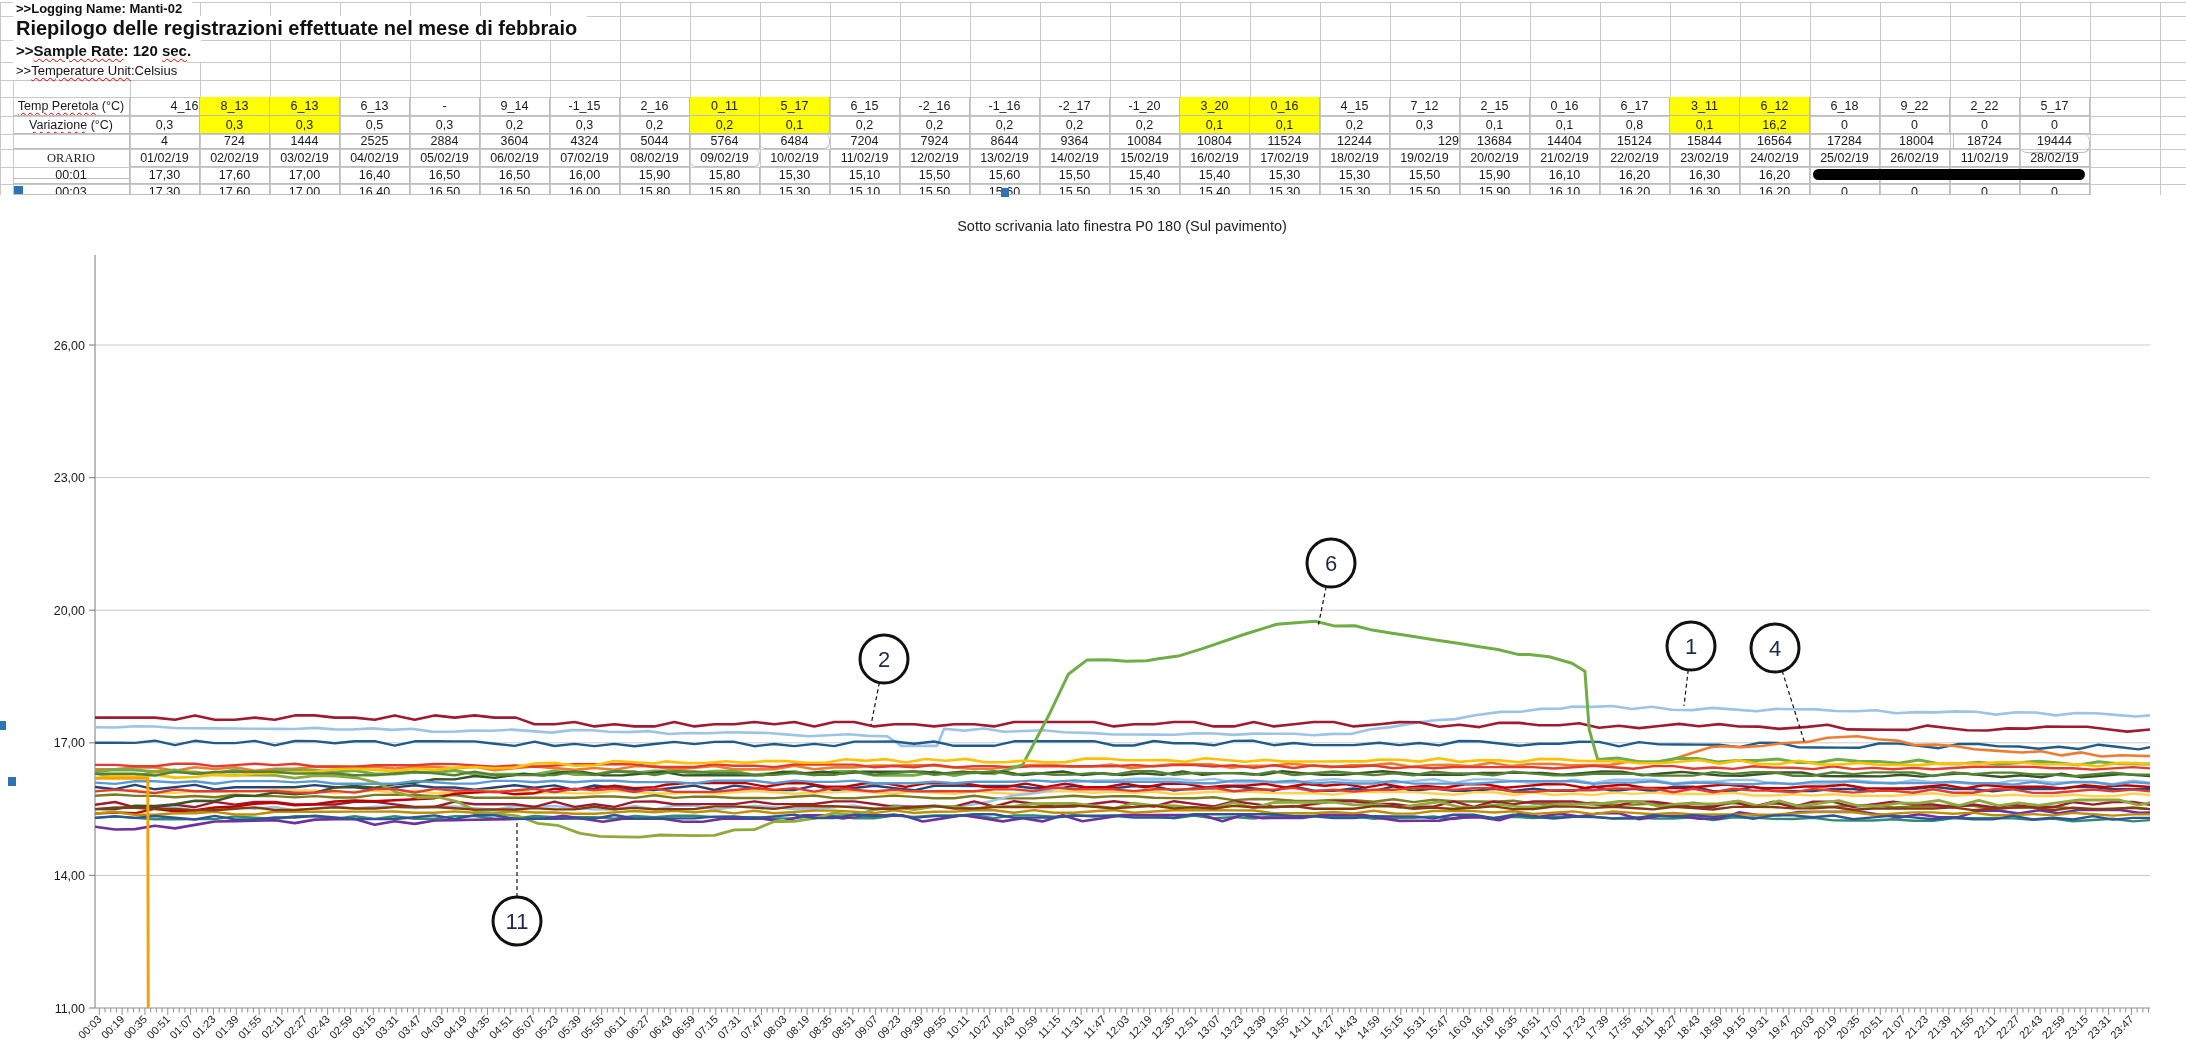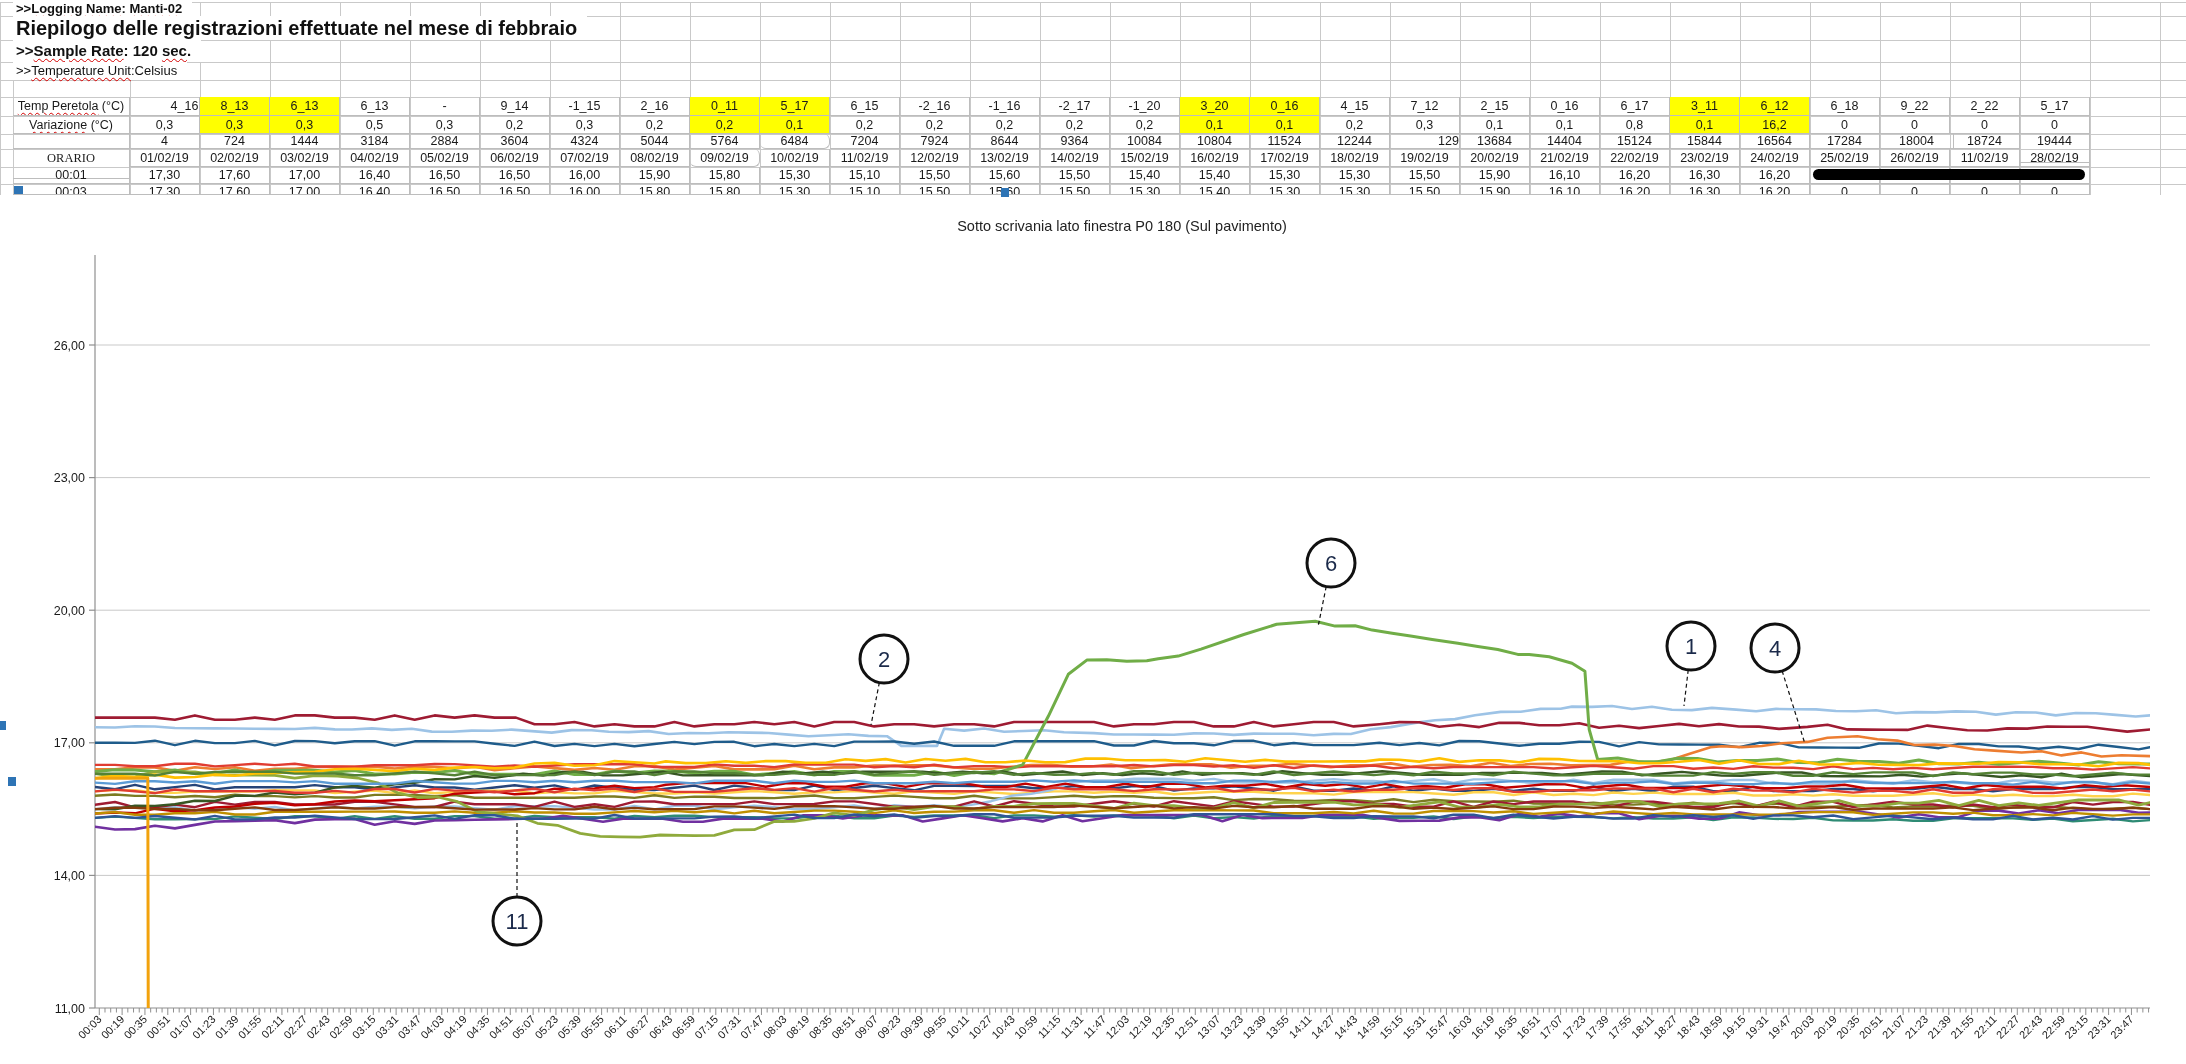--- a/index.html
+++ b/index.html
@@ -123,21 +123,21 @@
       <div class="cell hl" style="left: 1670px; top: 116px; width: 70px; height: 18px; line-height: 18px;">0,1</div>
       <div class="cell hl" style="left: 1740px; top: 116px; width: 70px; height: 18px; line-height: 18px;">16,2</div>
       <div class="cell" style="left: 1810px; top: 116px; width: 70px; height: 18px; line-height: 18px;">0</div>
       <div class="cell" style="left: 1880px; top: 116px; width: 70px; height: 18px; line-height: 18px;">0</div>
       <div class="cell" style="left: 1950px; top: 116px; width: 70px; height: 18px; line-height: 18px;">0</div>
       <div class="cell" style="left: 2020px; top: 116px; width: 70px; height: 18px; line-height: 18px;">0</div>
       <div class="cell" style="left: 13px; top: 134px; width: 117px; height: 15px; line-height: 15px;"></div>
       <div class="cell" style="left: 130px; top: 134px; width: 70px; height: 15px; line-height: 15px;">4</div>
       <div class="cell" style="left: 200px; top: 134px; width: 70px; height: 15px; line-height: 15px;">724</div>
       <div class="cell" style="left: 270px; top: 134px; width: 70px; height: 15px; line-height: 15px;">1444</div>
-      <div class="cell" style="left: 340px; top: 134px; width: 70px; height: 15px; line-height: 15px;">3184</div>
+      <div class="cell" style="left: 340px; top: 134px; width: 70px; height: 15px; line-height: 15px;">2525</div>
       <div class="cell" style="left: 410px; top: 134px; width: 70px; height: 15px; line-height: 15px;">2884</div>
       <div class="cell" style="left: 480px; top: 134px; width: 70px; height: 15px; line-height: 15px;">3604</div>
       <div class="cell" style="left: 550px; top: 134px; width: 70px; height: 15px; line-height: 15px;">4324</div>
       <div class="cell" style="left: 620px; top: 134px; width: 70px; height: 15px; line-height: 15px;">5044</div>
       <div class="cell" style="left: 690px; top: 134px; width: 70px; height: 15px; line-height: 15px;">5764</div>
       <div class="cell" style="left: 760px; top: 134px; width: 70px; height: 15px; line-height: 15px; border-radius: 6px;">6484</div>
       <div class="cell" style="left: 830px; top: 134px; width: 70px; height: 15px; line-height: 15px;">7204</div>
       <div class="cell" style="left: 900px; top: 134px; width: 70px; height: 15px; line-height: 15px;">7924</div>
       <div class="cell" style="left: 970px; top: 134px; width: 70px; height: 15px; line-height: 15px;">8644</div>
       <div class="cell" style="left: 1040px; top: 134px; width: 70px; height: 15px; line-height: 15px;">9364</div>
@@ -147,21 +147,21 @@
       <div class="cell" style="left: 1320px; top: 134px; width: 70px; height: 15px; line-height: 15px;">12244</div>
       <div class="cell" style="left: 1390px; top: 134px; width: 70px; height: 15px; line-height: 15px; padding-left: 48px;">12964</div>
       <div class="cell" style="left: 1460px; top: 134px; width: 70px; height: 15px; line-height: 15px;">13684</div>
       <div class="cell" style="left: 1530px; top: 134px; width: 70px; height: 15px; line-height: 15px;">14404</div>
       <div class="cell" style="left: 1600px; top: 134px; width: 70px; height: 15px; line-height: 15px;">15124</div>
       <div class="cell" style="left: 1670px; top: 134px; width: 70px; height: 15px; line-height: 15px;">15844</div>
       <div class="cell" style="left: 1740px; top: 134px; width: 70px; height: 15px; line-height: 15px;">16564</div>
       <div class="cell" style="left: 1810px; top: 134px; width: 70px; height: 15px; line-height: 15px;">17284</div>
       <div class="cell" style="left: 1880px; top: 134px; width: 74px; height: 15px; line-height: 15px;">18004</div>
       <div class="cell" style="left: 1950px; top: 134px; width: 70px; height: 15px; line-height: 15px;">18724</div>
-      <div class="cell" style="left: 2020px; top: 134px; width: 70px; height: 29px; line-height: 15px;">19444</div>
+      <div class="cell" style="left: 2020px; top: 134px; width: 70px; height: 19px; line-height: 15px; border-radius: 7px;">19444</div>
       <div class="cell" style="left: 13px; top: 149px; width: 117px; height: 30px; line-height: 18px; font-family: Liberation Serif, serif;">ORARIO</div>
       <div class="cell" style="left: 130px; top: 149px; width: 70px; height: 18px; line-height: 18px;">01/02/19</div>
       <div class="cell" style="left: 200px; top: 149px; width: 70px; height: 18px; line-height: 18px;">02/02/19</div>
       <div class="cell" style="left: 270px; top: 149px; width: 70px; height: 18px; line-height: 18px;">03/02/19</div>
       <div class="cell" style="left: 340px; top: 149px; width: 70px; height: 18px; line-height: 18px;">04/02/19</div>
       <div class="cell" style="left: 410px; top: 149px; width: 70px; height: 18px; line-height: 18px;">05/02/19</div>
       <div class="cell" style="left: 480px; top: 149px; width: 70px; height: 18px; line-height: 18px;">06/02/19</div>
       <div class="cell" style="left: 550px; top: 149px; width: 70px; height: 18px; line-height: 18px;">07/02/19</div>
       <div class="cell" style="left: 620px; top: 149px; width: 70px; height: 18px; line-height: 18px;">08/02/19</div>
       <div class="cell" style="left: 690px; top: 149px; width: 70px; height: 18px; line-height: 18px; border-radius: 6px;">09/02/19</div>

